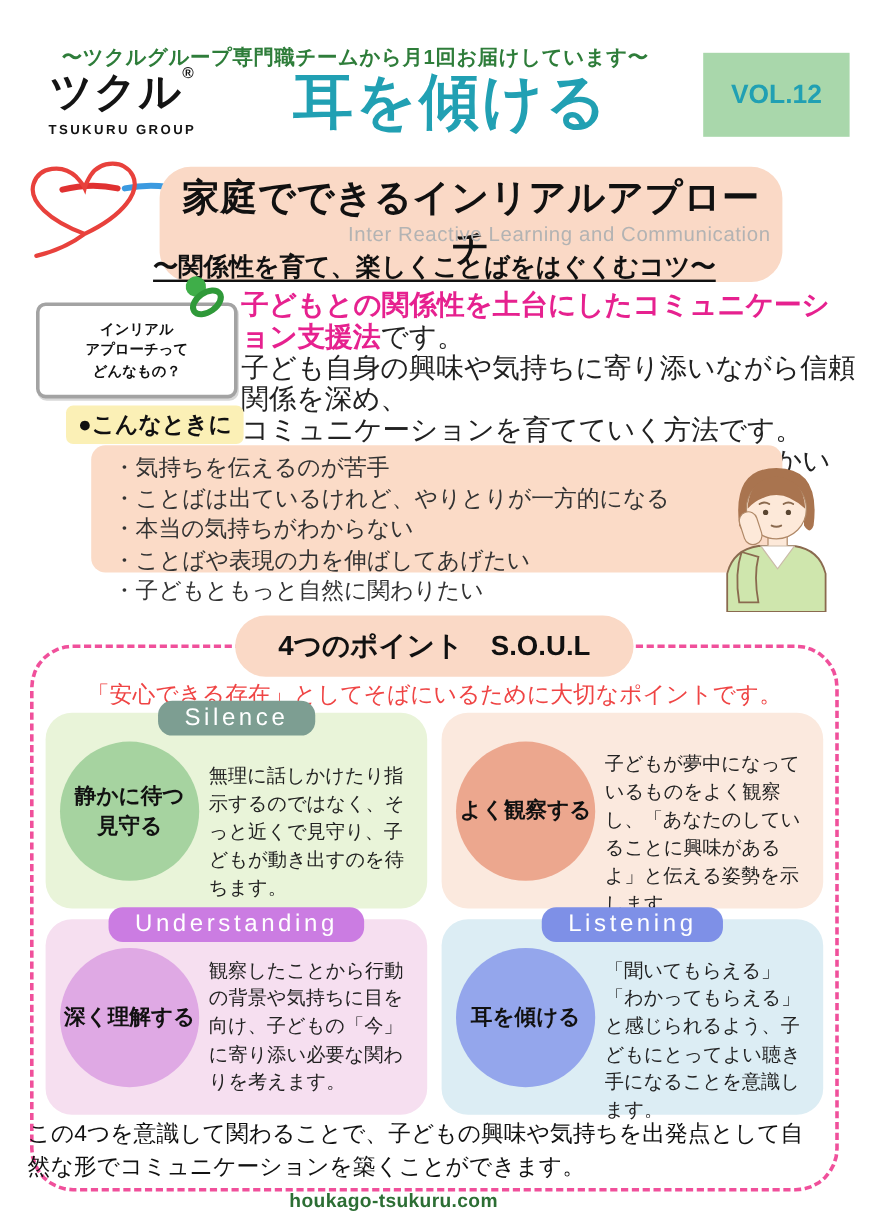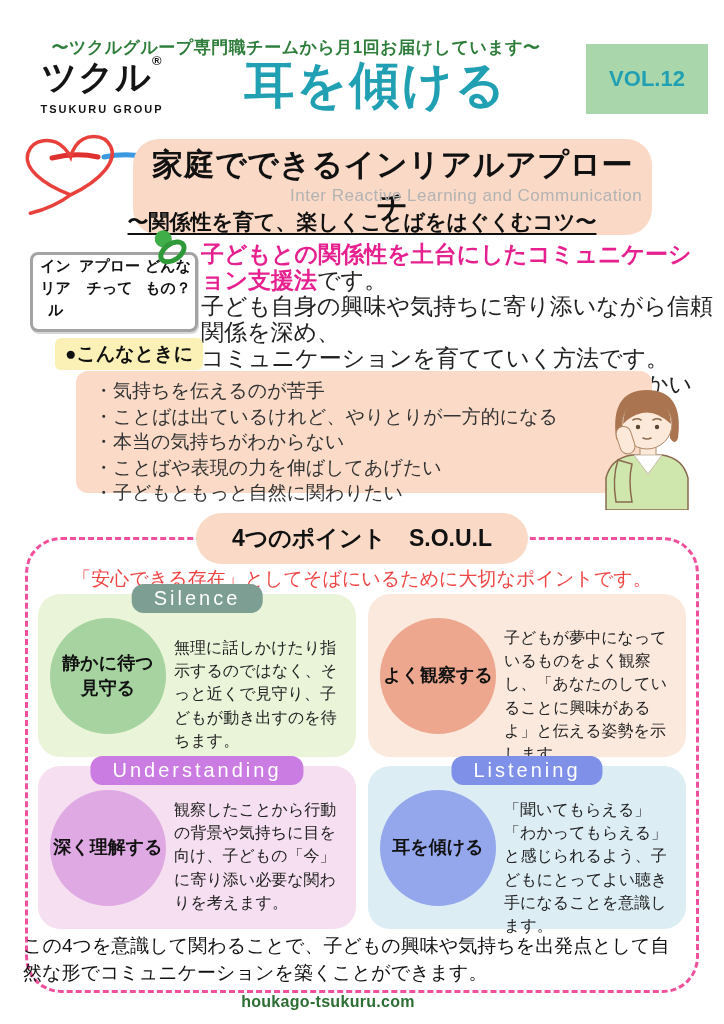--- a/index.html
+++ b/index.html
@@ -28,32 +28,32 @@
                    font-size:31px; font-weight:900; color:#111; letter-spacing:.5px; }
   .subtitle-en { position:absolute; left:290px; top:186px; width:380px; 
                  color:#b3b3b3; font-size:17px; letter-spacing:.5px; }
   .subheading { position:absolute; left:0; top:208px; width:724px; text-align:center;
                 font-size:21px; font-weight:900; color:#111; }
   .subheading span { text-decoration:underline; text-decoration-thickness:2px; text-underline-offset:4px; }
 
   
   .question-box { position:absolute; left:30px; top:252px; width:168px; height:80px;
                   border:3px solid #a3a3a3; border-radius:8px; background:#fff;
-                  display:flex; flex-direction:row; justify-content:center; text-align:center;
-                  font-weight:900; font-size:15px; line-height:1.45; color:#111;
+                  display:flex; flex-direction:column; justify-content:center; text-align:center;
+                  font-weight:900; font-size:12px; line-height:1.45; color:#111;
                   box-shadow:1px 2px 0 #d8d8d8; }
   .pacifier { position:absolute; left:146px; top:224px; z-index:2; }
   .intro-text { position:absolute; left:201px; top:241px; width:512px;
                 font-size:23px; line-height:26px; color:#222; }
   .pink { color:#e6218f; font-weight:800; }
 
   
   .situations-label { position:absolute; left:55px; top:338px; background:#fbf0b6;
                       font-size:19px; font-weight:900; color:#111; padding:3px 10px; border-radius:6px; }
-  .situations-box { position:absolute; left:76px; top:371px; width:576px; height:122px;
+  .situations-box { position:absolute; left:76px; top:371px; width:576px; height:106px;
                     background:#fbdbc7; border-radius:12px; padding:7px 0 0 18px;
                     font-size:19px; line-height:25.5px; color:#333; }
   .woman { position:absolute; left:588px; top:382px; z-index:3; }
 
   
   .points-box { position:absolute; left:25px; top:537px; width:674px; height:456px;
                 border:3px dashed #f0509b; border-radius:36px; background:#fff; }
   .points-title { position:absolute; left:362px; top:513px; transform:translateX(-50%);
                   background:#fad9c6; border-radius:30px; padding:10px 36px; z-index:4;
                   font-size:23px; font-weight:900; color:#111; white-space:nowrap; }

